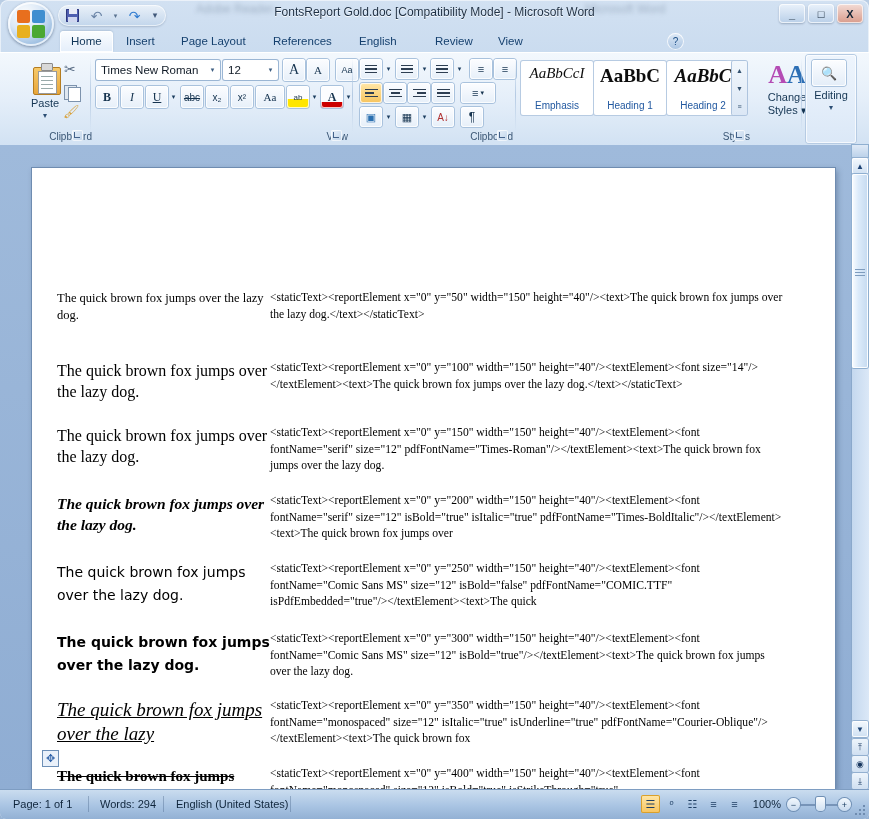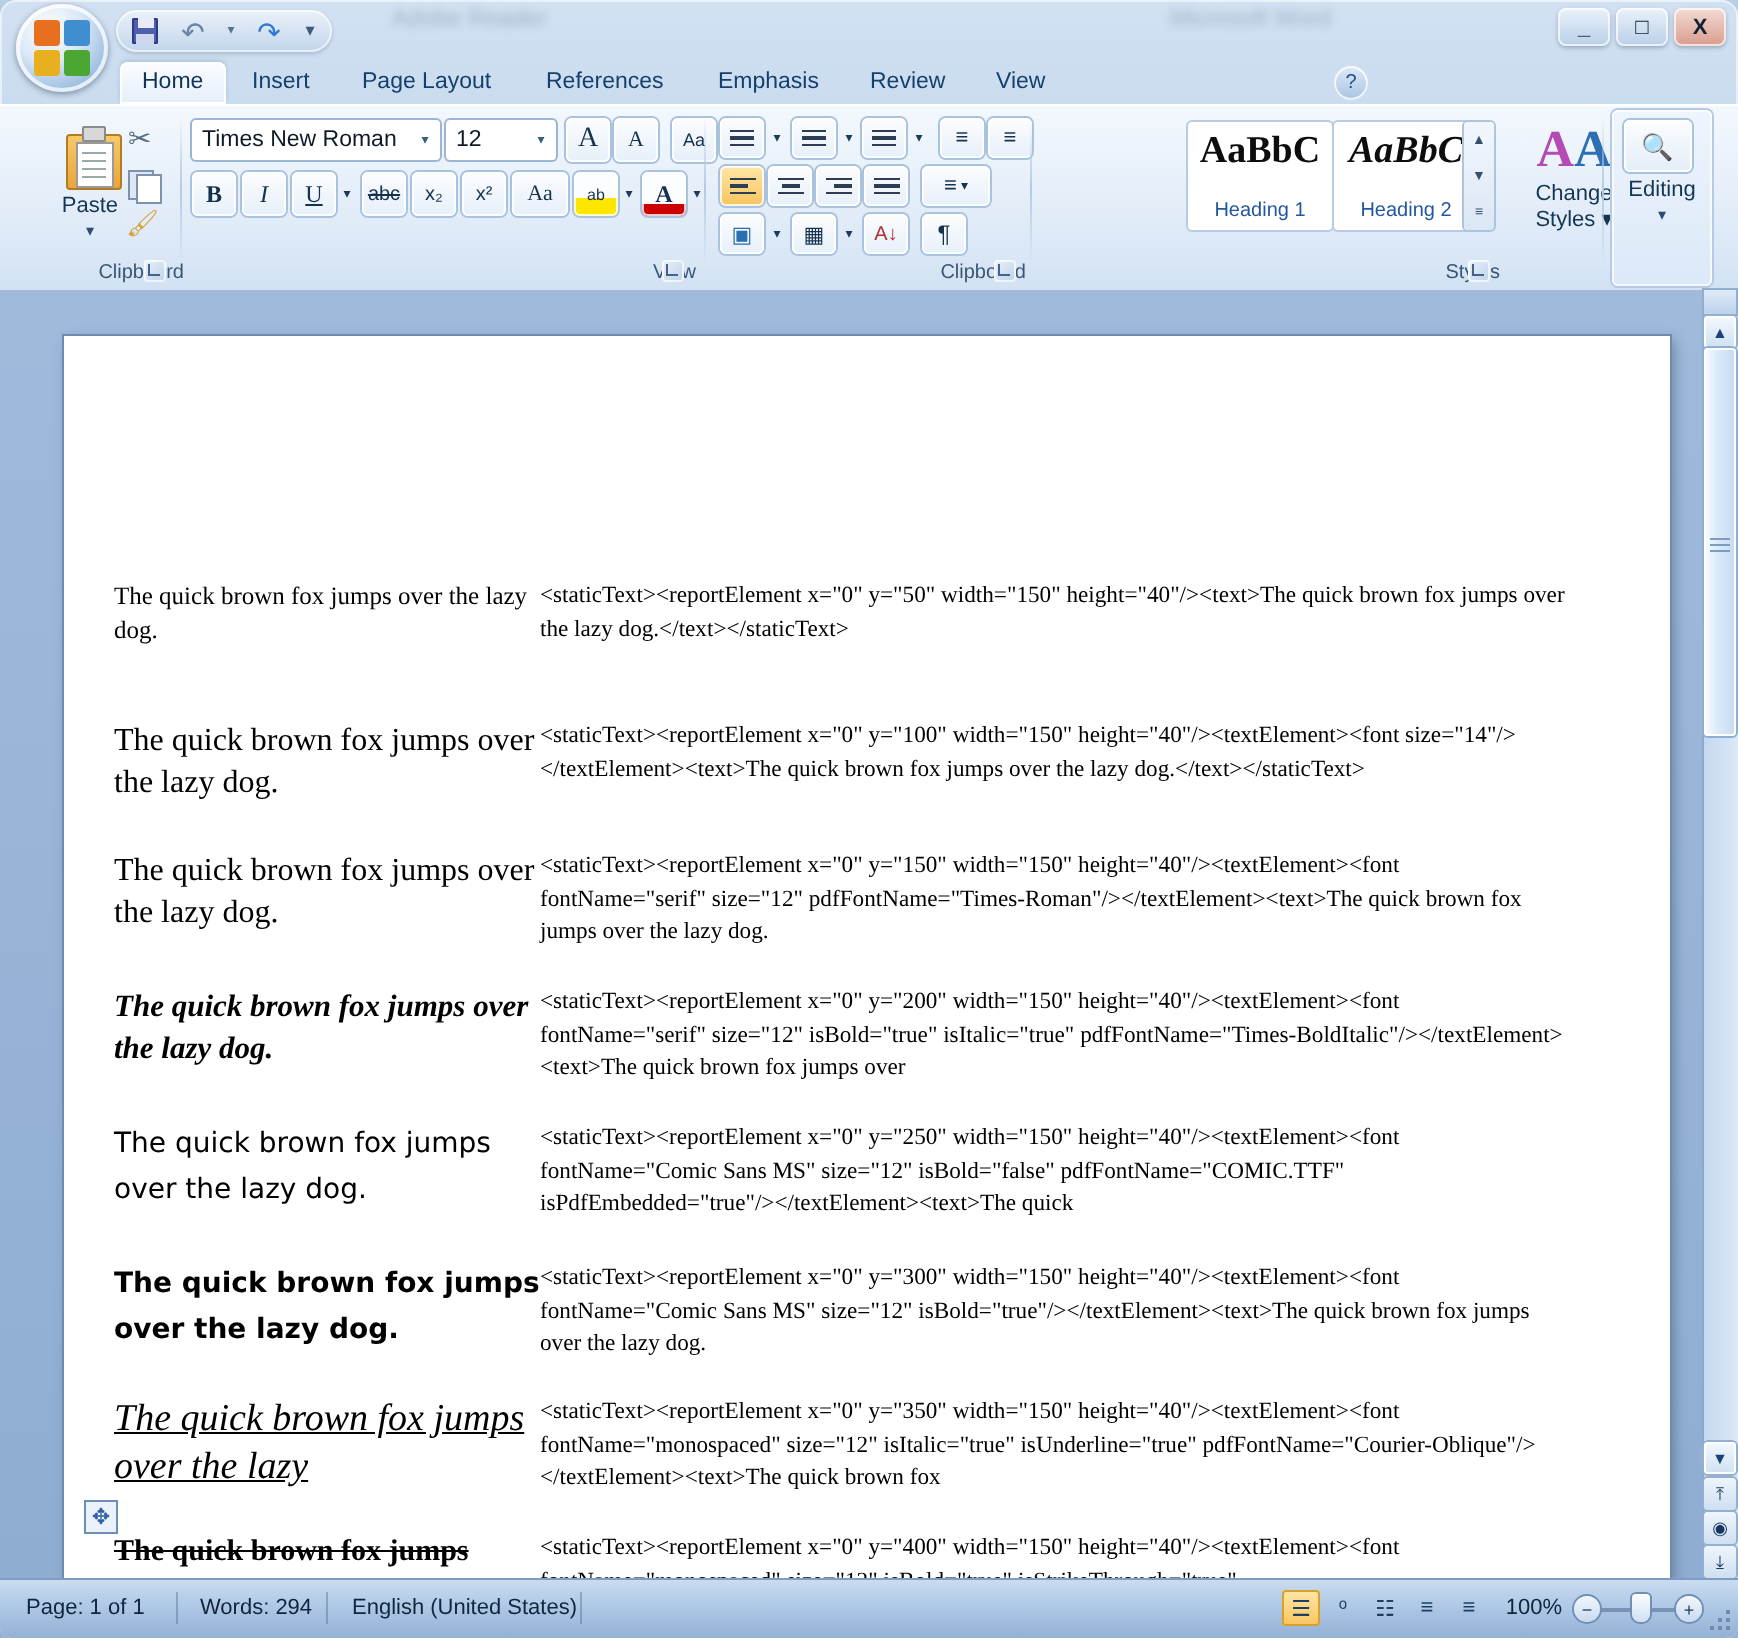--- a/index.html
+++ b/index.html
@@ -276,20 +276,21 @@
 </style>
 </head>
 <body>
 
 <div class="app">
 <div class="frame">
 
   <div class="titlebar">
     <div class="ghost a">Adobe Reader</div>
     <div class="ghost b">Microsoft Word</div>
+    <div class="title-text">FontsReport Gold.doc [Compatibility Mode] - Microsoft Word</div>
 
     <div class="orb">
       <div class="orb-inner">
         <i></i>
             <i></i>
             <i></i>
             <i></i>
       </div>
     </div>
 
@@ -316,21 +317,21 @@
       <div class="winbtn">□</div>
       <div class="winbtn close">X</div>
     </div>
   </div>
 
   <div class="tabs">
     <div class="tab active" style="left:60px">Home</div>
     <div class="tab" style="left:115px">Insert</div>
     <div class="tab" style="left:170px">Page Layout</div>
     <div class="tab" style="left:262px">References</div>
-    <div class="tab" style="left:348px">Emphasis</div>
+    <div class="tab" style="left:348px">English</div>
     <div class="tab" style="left:424px">Review</div>
     <div class="tab" style="left:487px">View</div>
     <div class="help-btn">?</div>
   </div>
 
   <div class="ribbon">
 
     <div class="group" style="left:4px;width:88px">
       <div class="paste-btn">
         <div class="clip-ico">
@@ -455,20 +456,24 @@
       <div class="flat" style="left:61px;top:52px;width:11px;height:20px;font-size:7px">▾</div>
       <div class="ctl pg" style="left:74px;top:52px;font-size:10px;color:#b03030">A↓</div>
       <div class="ctl pg" style="left:103px;top:52px;font-size:12px">¶</div>
 
       <div class="group-label">Clipboard</div>
       <div class="dlg" style="left:139px"></div>
     </div>
     <div class="group-sep" style="left:515px"></div>
 
     <div class="group" style="left:518px;width:232px">
+      <div class="stylebox" style="left:3px">
+        <div class="sp" style="font-family:'Liberation Serif',serif;font-style:italic;font-size:15px">AaBbCcI</div>
+        <div class="sn">Emphasis</div>
+      </div>
       <div class="stylebox" style="left:76px">
         <div class="sp" style="font-family:'Liberation Serif',serif;font-weight:bold;font-size:19px">AaBbC</div>
         <div class="sn">Heading 1</div>
       </div>
       <div class="stylebox" style="left:149px">
         <div class="sp" style="font-family:'Liberation Serif',serif;font-weight:bold;font-style:italic;font-size:19px">AaBbC</div>
         <div class="sn">Heading 2</div>
       </div>
       <div class="gal-scroll" style="left:214px">
         <div>▲</div>

